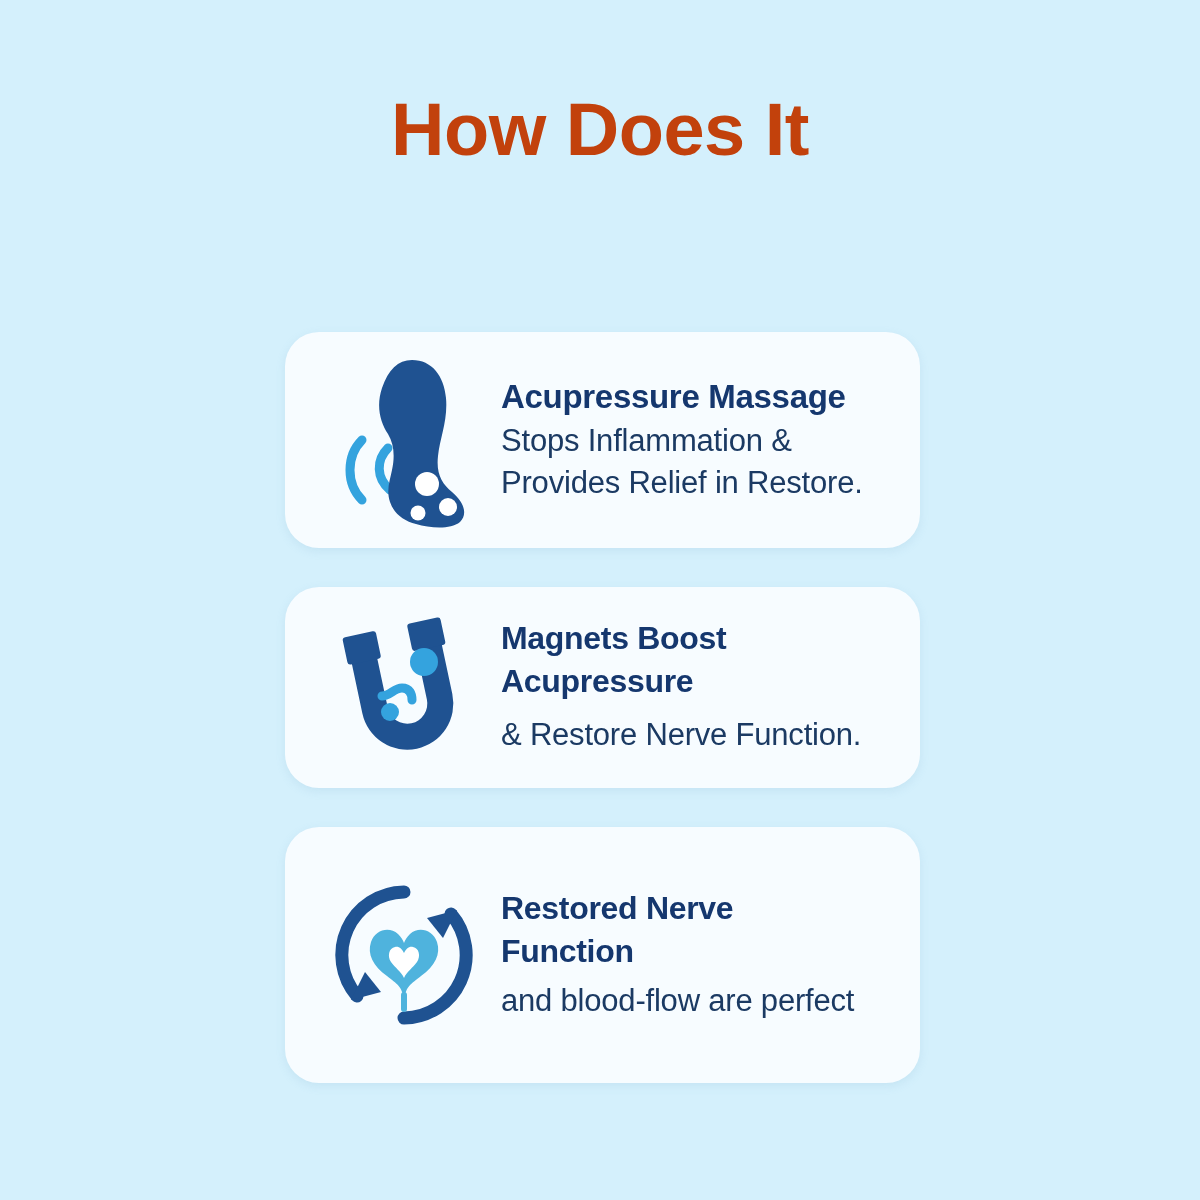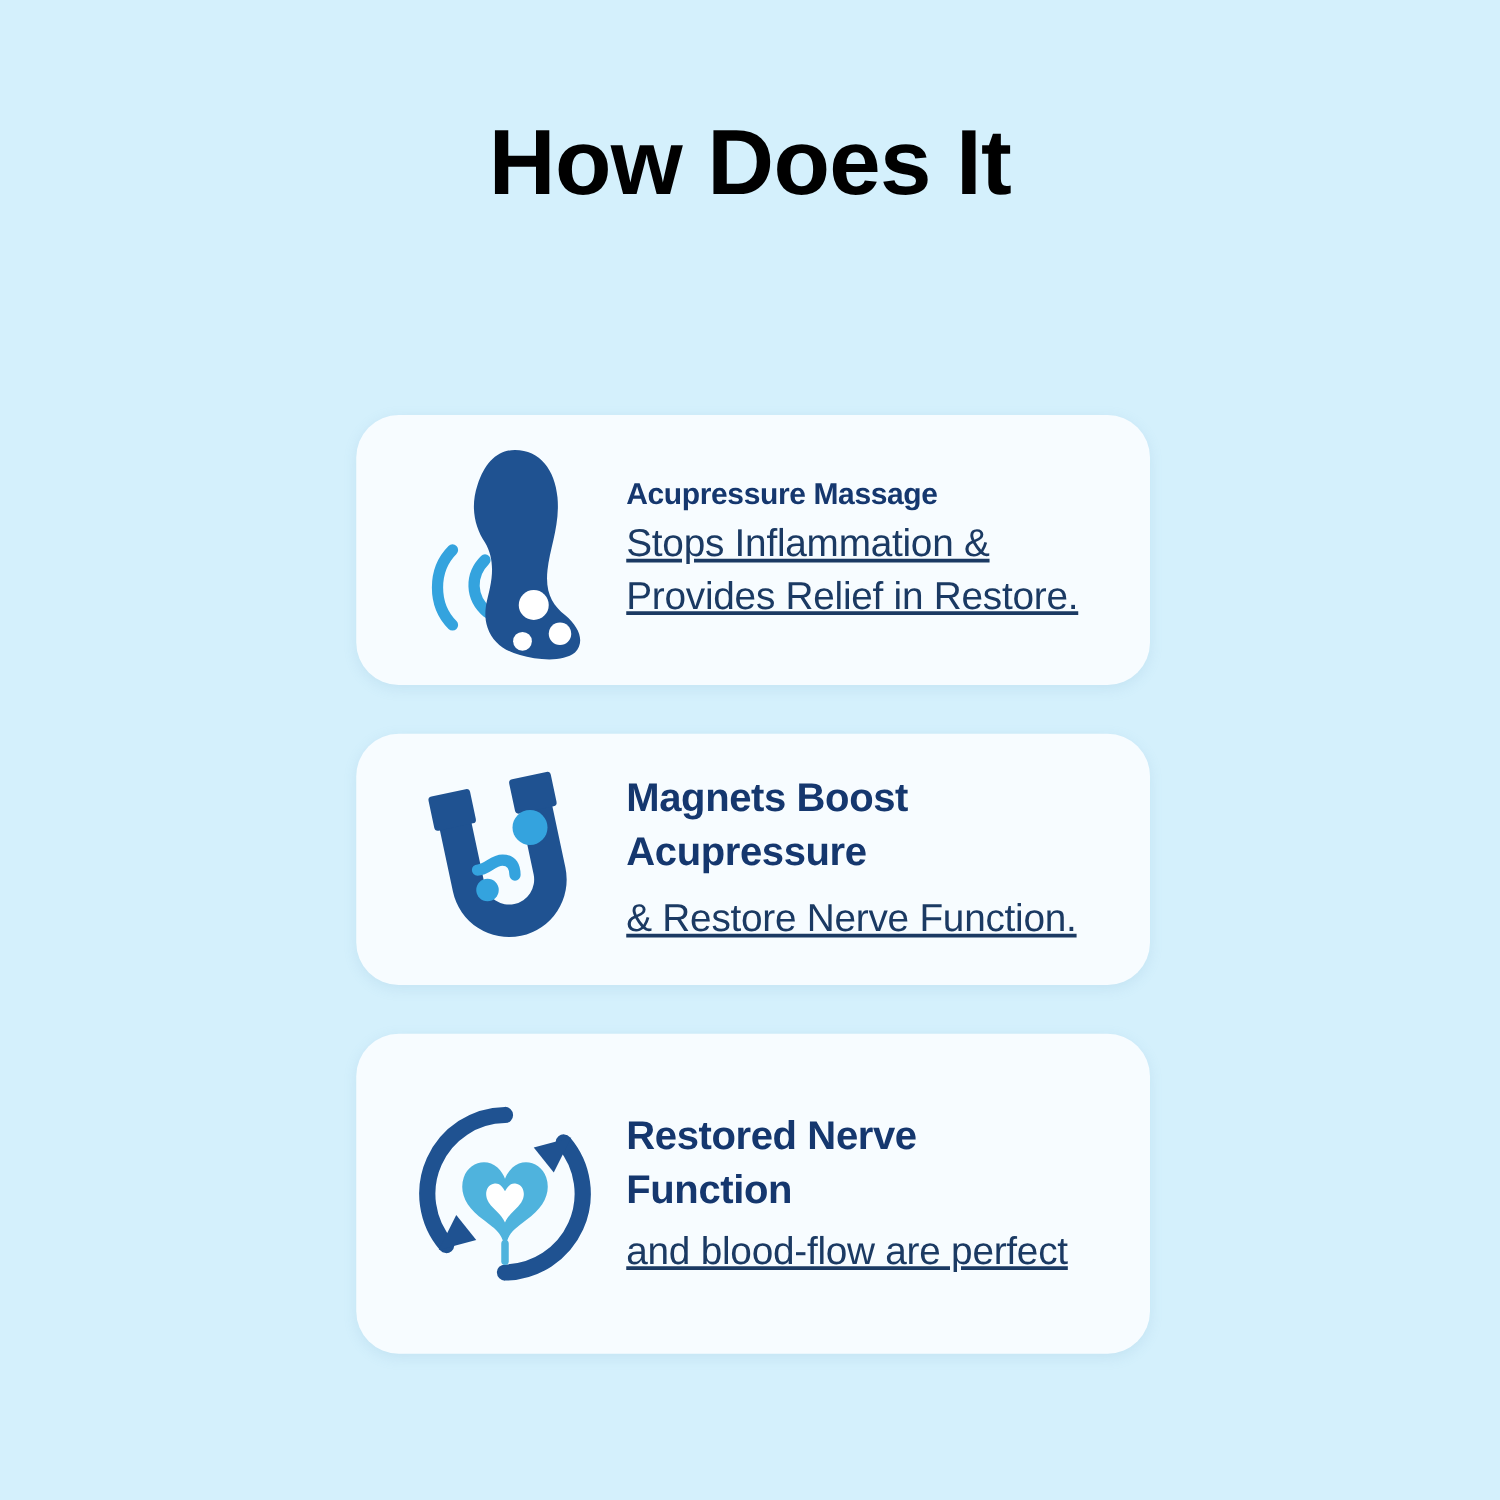--- a/index.html
+++ b/index.html
@@ -28,21 +28,21 @@
     width: 1200px;
     text-align: center;
     line-height: 1.04;
     letter-spacing: -0.5px;
   }
   .headline .line {
     display: block;
     font-size: 74px;
     font-weight: 700;
   }
-  .headline .line1 { color: #000000; }
+  .headline .line1 { color: #c2410c; }
   .headline .line2 { color: #1f72c8; }
 
   
   .cards {
     position: absolute;
     top: 332px;
     left: 285px;
     width: 635px;
   }
   .card {
@@ -72,34 +72,33 @@
   .card-1 .icon-wrap { align-items: center; }
 
   .card-text {
     flex: 1 1 auto;
     padding-left: 2px;
   }
   .card-title {
     display: block;
     color: #15376e;
     font-weight: 700;
-    font-size: 24px;
+    font-size: 33px;
     line-height: 1.28;
     letter-spacing: -0.3px;
     margin: 0 0 2px 0;
   }
   .card-body {
     display: block;
     color: #1b3a63;
     font-weight: 400;
     font-size: 31px;
     line-height: 1.36;
     letter-spacing: -0.2px;
     margin: 0;
-    text-decoration: underline;
   }
   .card-2 .card-title { font-size: 32px; }
   .card-2 .card-body { margin-top: 12px; }
   .card-3 .card-title { font-size: 32px; }
   .card-3 .card-body { margin-top: 8px; }
 
   svg { display: block; }
 </style>
 </head>
 <body>

